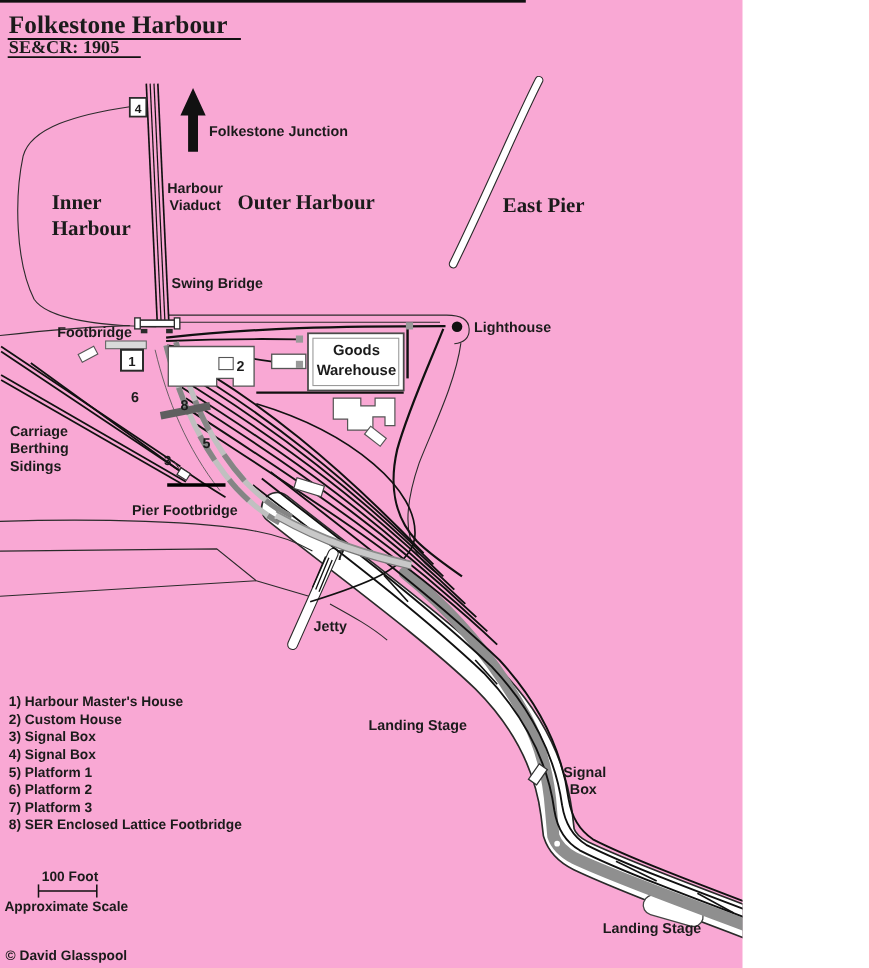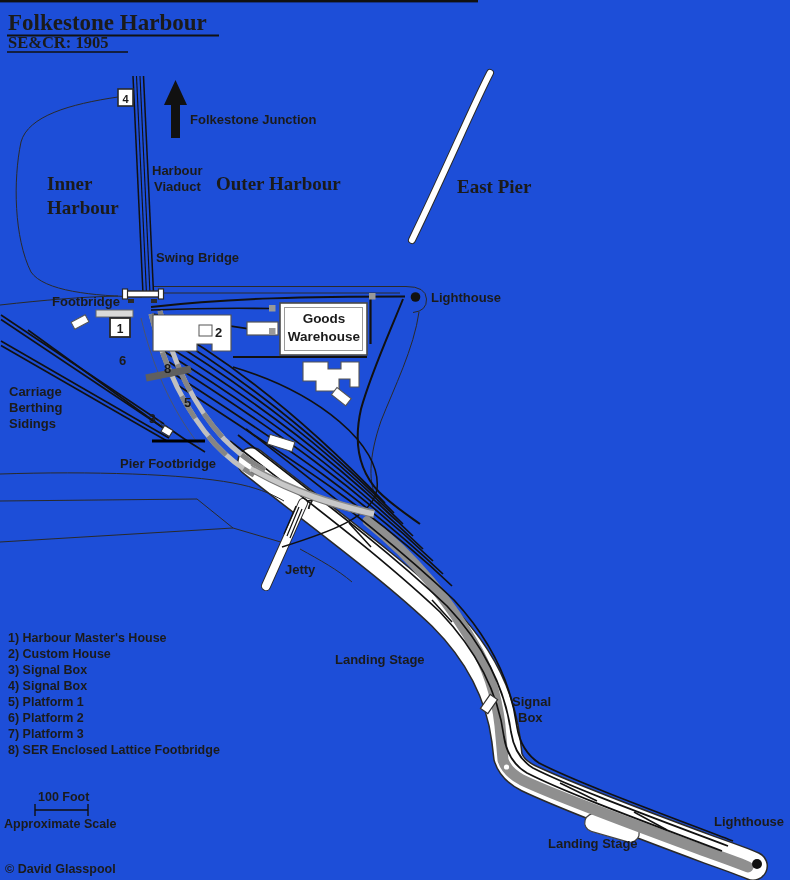--- a/index.html
+++ b/index.html
@@ -1,16 +1,16 @@
 <!DOCTYPE html>
 <html><head>
 <meta charset="utf-8">
 <style>
   html,body{margin:0;padding:0;background:#fff;}
-  .stage{position:relative;width:790px;height:880px;background:#1d4ed8;overflow:hidden;
+  .stage{position:relative;width:675px;height:880px;background:#f9a8d4;overflow:hidden;
          font-family:"Liberation Sans",sans-serif;}
   svg{position:absolute;left:0;top:0;}
   text{fill:#1b1b1b;}
   .t-serif{font-family:"Liberation Serif",serif;font-weight:bold;}
   .t-sans{font-family:"Liberation Sans",sans-serif;font-weight:bold;}
 </style>
 </head>
 <body>
 
 <div class="stage">

